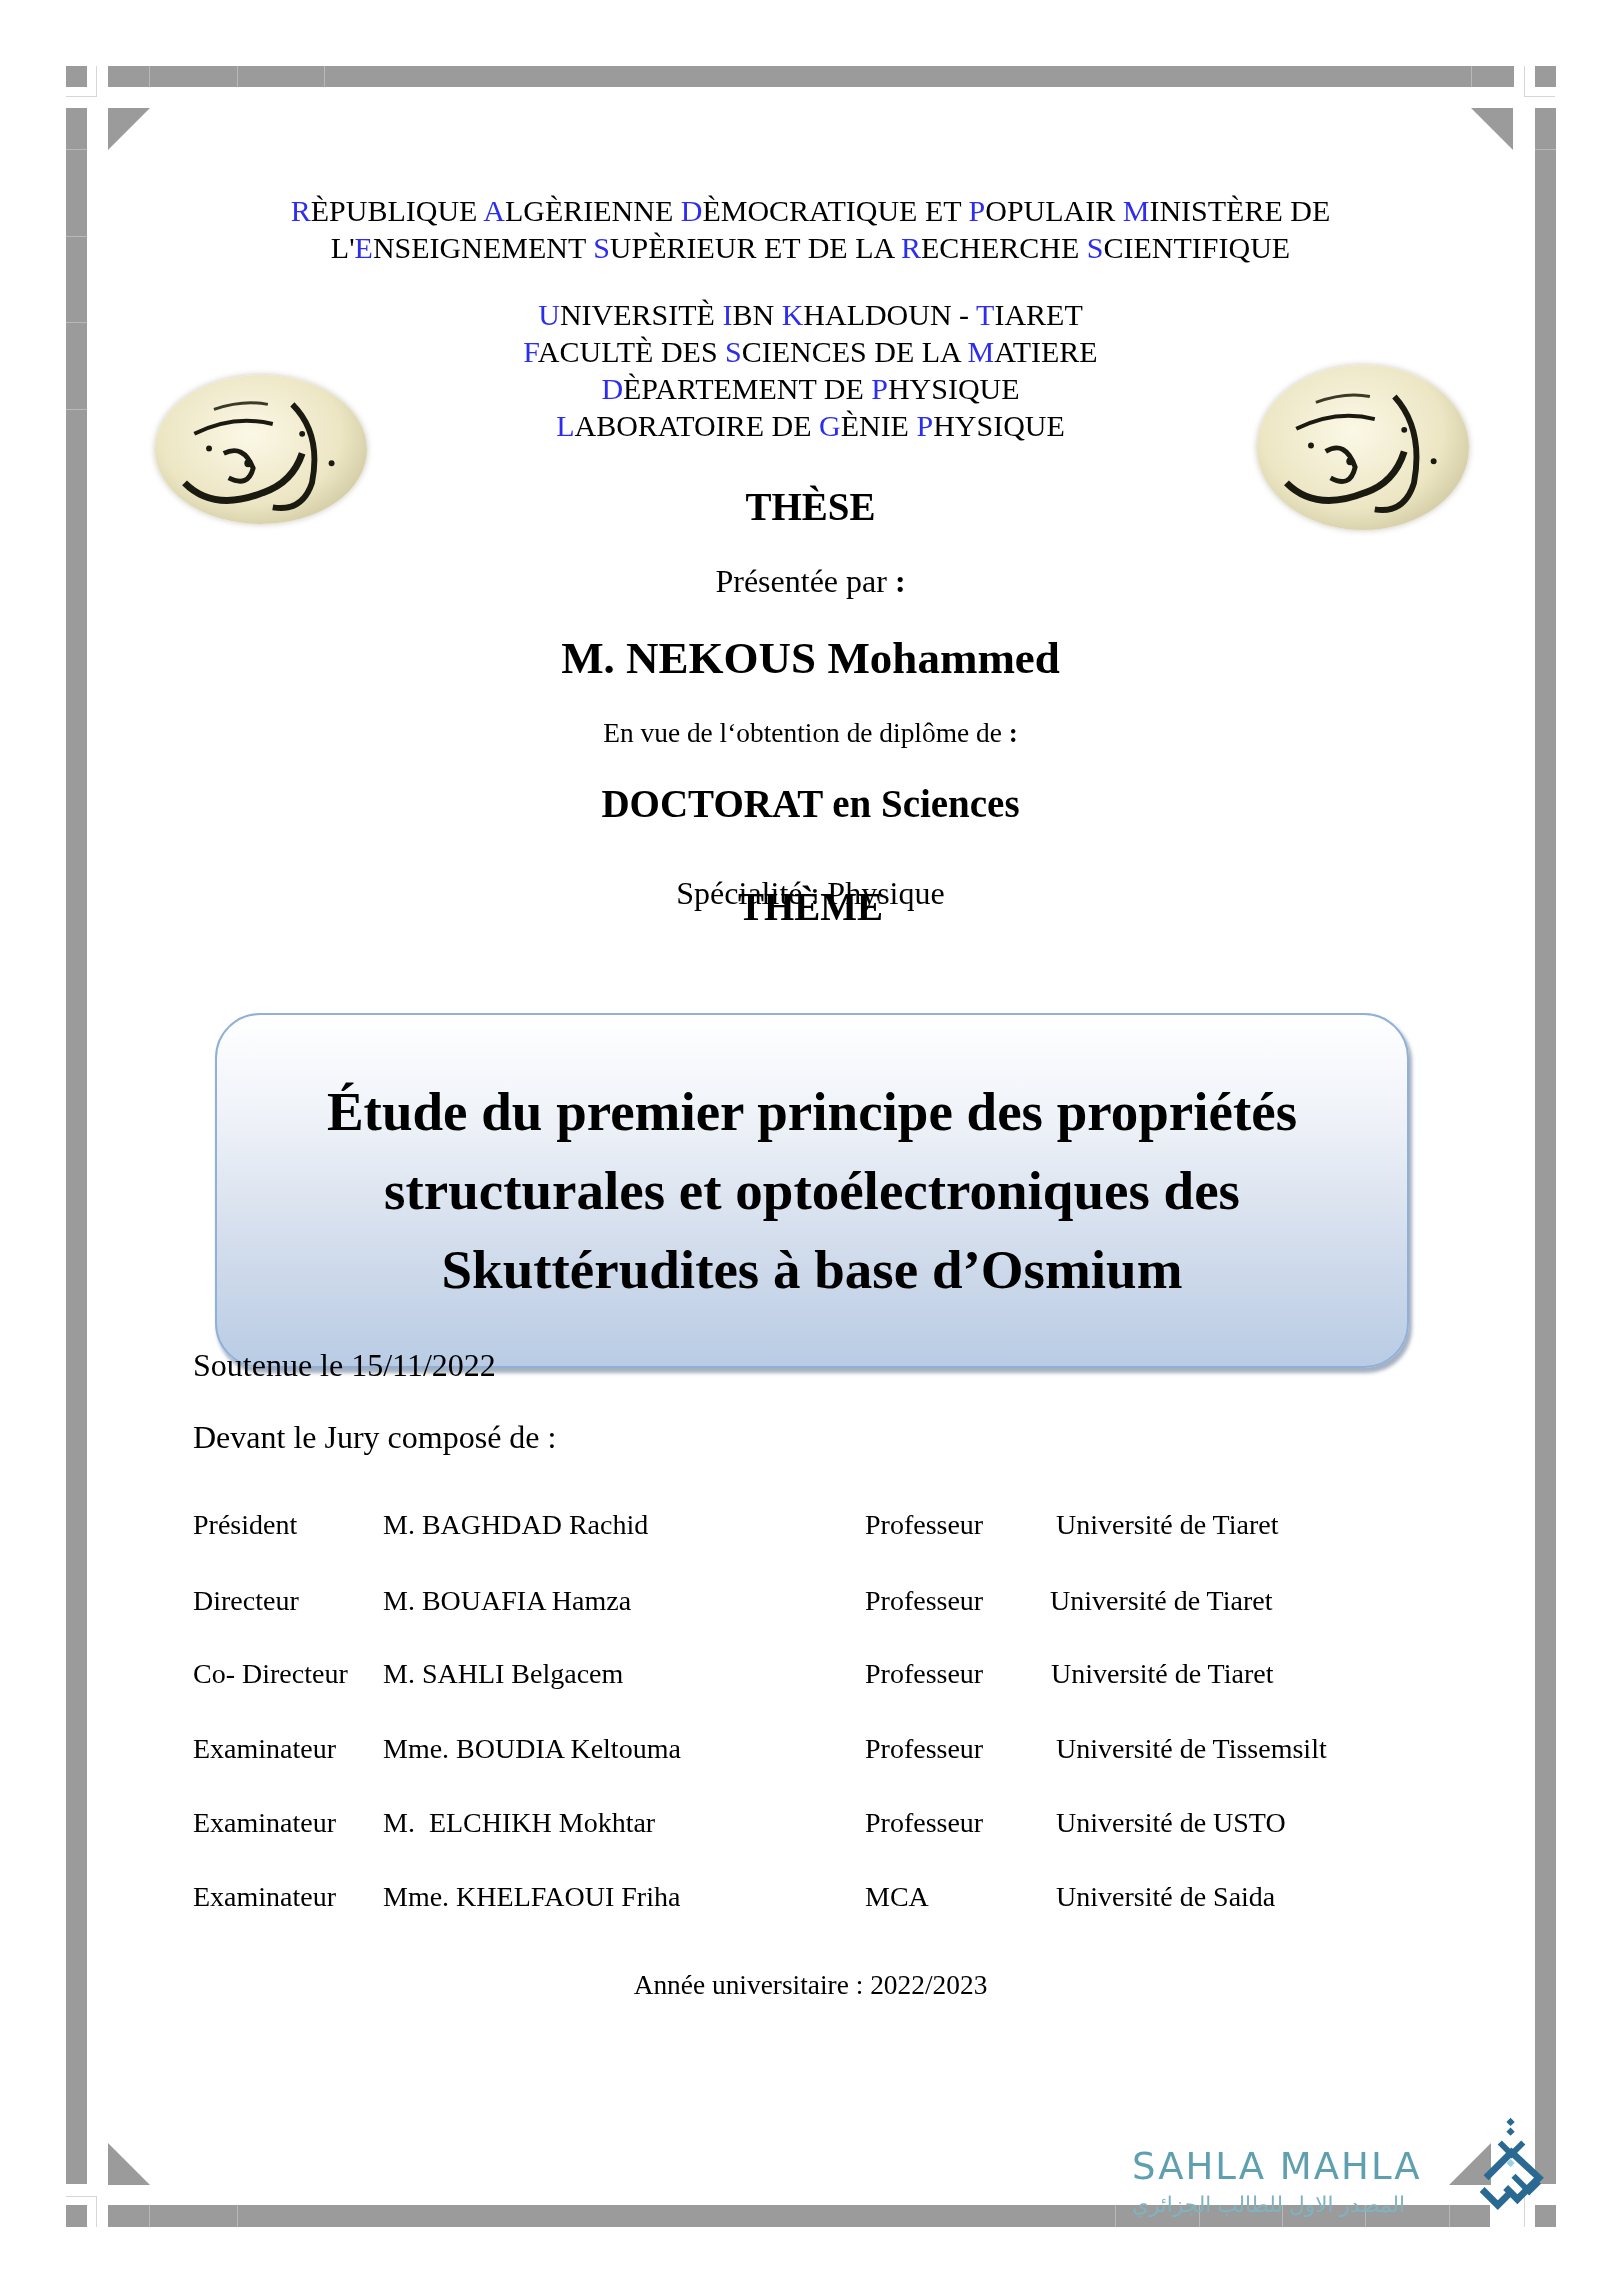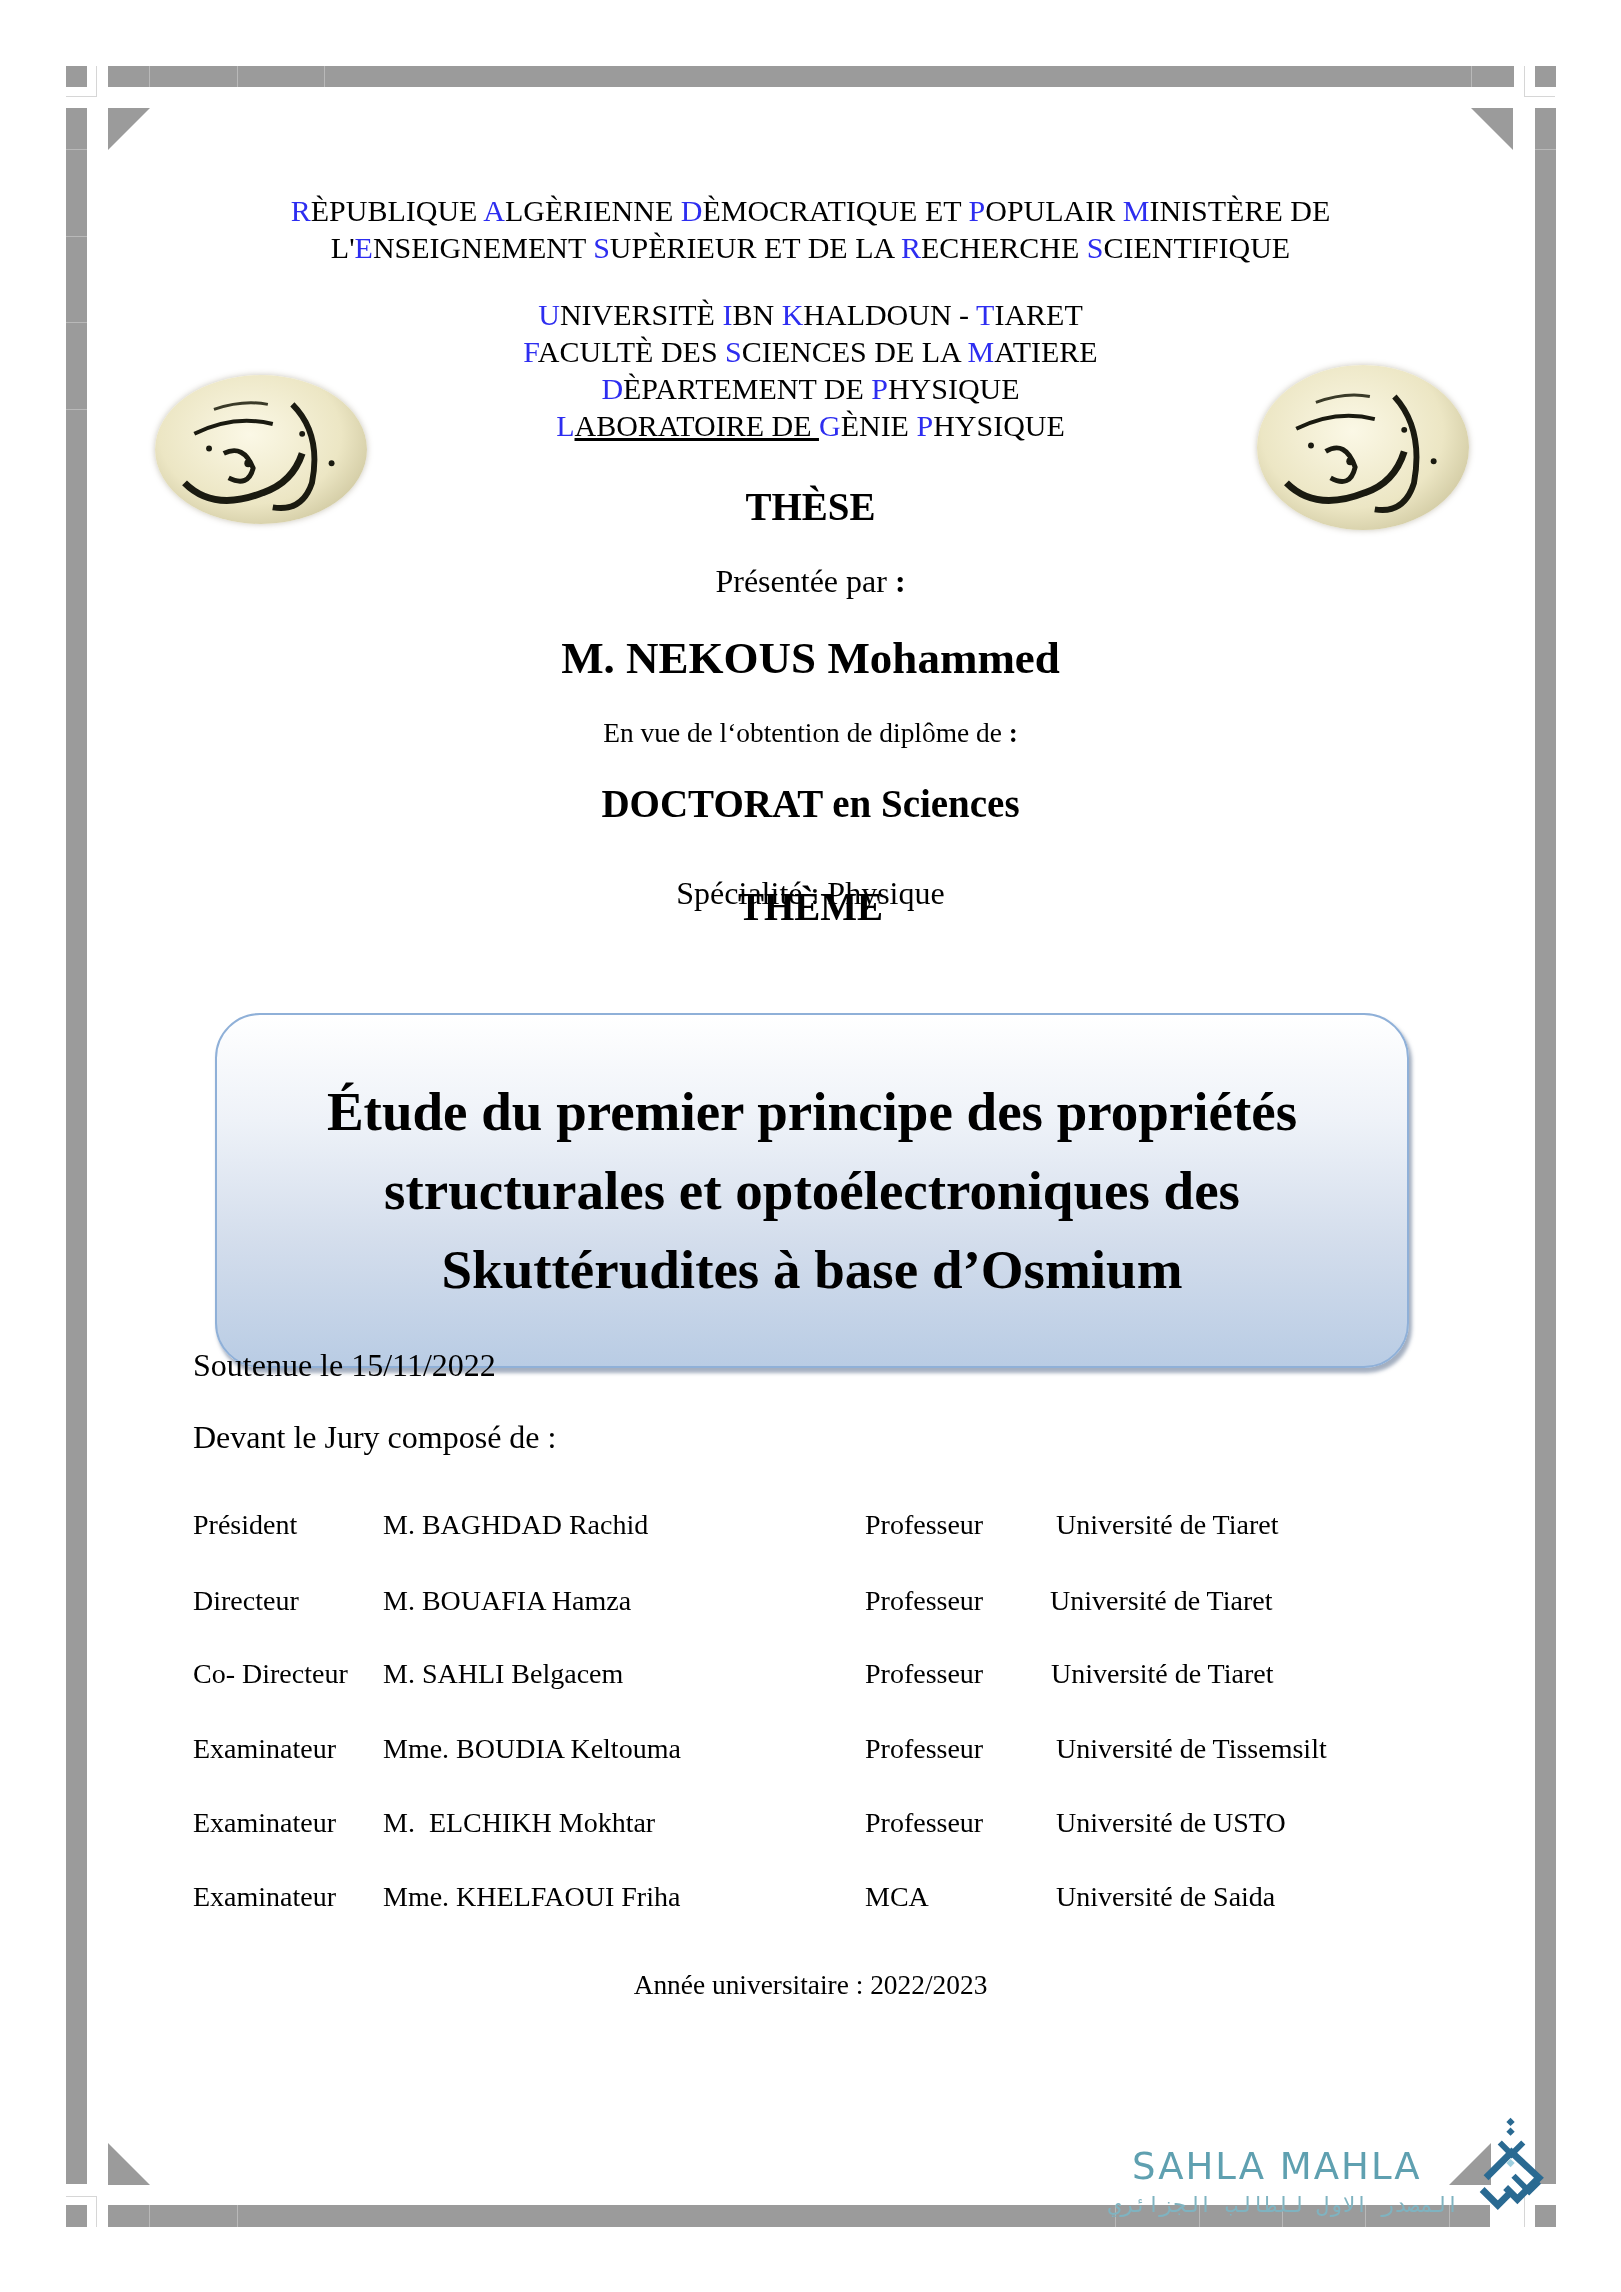--- a/index.html
+++ b/index.html
@@ -17,21 +17,21 @@
   .title-box { position:absolute; left:215px; top:1013px; width:1194px; height:355px;
                border:2.9px solid #8fb0d8; border-radius:45px;
                background:linear-gradient(to bottom, #ffffff 0%, #eef2f8 30%, #d3ddec 65%, #b9cce4 100%);
                box-shadow: 2.9px 4.9px 3.9px rgba(90,110,140,0.55);
                display:flex; align-items:center; justify-content:center; box-sizing:border-box; }
   .title-box .t { font-weight:bold; font-size:55px; line-height:79px; text-align:center; }
   .jury-row { position:absolute; left:193px; width:1274px; height:39px; font-size:28px; }
   .jury-row span { position:absolute; top:0; white-space:pre; }
   .sahla { position:absolute; left:1132px; top:2145px; font-family:"DejaVu Sans", sans-serif;
            font-size:37px; letter-spacing:2px; color:#5fa0b0; font-weight:normal; }
-  .sahla-ar { position:absolute; left:1108px; top:2192px; font-family:Liberation Mono, monospace;
+  .sahla-ar { position:absolute; left:1132px; top:2192px; font-family:Liberation Sans, sans-serif;
               font-size:21.6px; color:#7fb3c0; direction:rtl; width:363px; text-align:left; }
 </style>
 </head>
 <body>
 
 <div>
 
   <div class="gray" style="left:66px;top:66px;width:20.6px;height:20.6px;"></div>
   <div class="gray" style="left:1535px;top:66px;width:20.6px;height:20.6px;"></div>
   <div class="gray" style="left:66px;top:2205px;width:20.6px;height:21.6px;"></div>
@@ -82,21 +82,21 @@
 </div>
 
 <div class="center hdr" style="top:192px;">
   <div id="hl1"><span class="hl">R</span><span style="white-space: pre;">ÈPUBLIQUE </span><span class="hl">A</span><span style="white-space: pre;">LGÈRIENNE </span><span class="hl">D</span><span style="white-space: pre;">ÈMOCRATIQUE ET </span><span class="hl">P</span><span style="white-space: pre;">OPULAIR </span><span class="hl">M</span><span style="white-space: pre;">INISTÈRE DE</span></div>
   <div id="hl2"><span style="white-space: pre;">L'</span><span class="hl">E</span><span style="white-space: pre;">NSEIGNEMENT </span><span class="hl">S</span><span style="white-space: pre;">UPÈRIEUR ET DE LA </span><span class="hl">R</span><span style="white-space: pre;">ECHERCHE </span><span class="hl">S</span><span style="white-space: pre;">CIENTIFIQUE</span></div>
 </div>
 <div class="center hdr" style="top:296px;">
   <div id="hl3"><span class="hl">U</span><span style="white-space: pre;">NIVERSITÈ </span><span class="hl">I</span><span style="white-space: pre;">BN </span><span class="hl">K</span><span style="white-space: pre;">HALDOUN - </span><span class="hl">T</span><span style="white-space: pre;">IARET</span></div>
   <div id="hl4"><span class="hl">F</span><span style="white-space: pre;">ACULTÈ DES </span><span class="hl">S</span><span style="white-space: pre;">CIENCES DE LA </span><span class="hl">M</span><span style="white-space: pre;">ATIERE</span></div>
   <div id="hl5"><span class="hl">D</span><span style="white-space: pre; margin-top: 16px;">ÈPARTEMENT DE </span><span class="hl">P</span><span style="white-space: pre;">HYSIQUE</span></div>
-  <div id="hl6"><span class="hl">L</span><span style="white-space: pre; text-decoration: underline;">ABORATOIRE DE </span><span class="hl">G</span><span style="white-space: pre;">ÈNIE </span><span class="hl">P</span><span style="white-space: pre;">HYSIQUE</span></div>
+  <div id="hl6"><span class="hl">L</span><span style="white-space: pre;">ABORATOIRE DE </span><span class="hl">G</span><span style="white-space: pre;">ÈNIE </span><span class="hl">P</span><span style="white-space: pre;">HYSIQUE</span></div>
 </div>
 
 <div class="logo" style="left:155px;top:375px;width:212px;height:149px;">
   <svg viewBox="0 0 216 152">
     <path d="M40 60 Q80 40 120 50" stroke="#1a1a10" stroke-width="4" fill="none"></path>
     <path d="M30 110 Q60 140 110 120 Q140 110 150 80" stroke="#1a1a10" stroke-width="7" fill="none"></path>
     <path d="M140 30 Q170 60 160 110 Q150 140 120 135" stroke="#1a1a10" stroke-width="6" fill="none"></path>
     <path d="M70 80 Q90 70 100 95 Q95 115 75 105" stroke="#1a1a10" stroke-width="5" fill="none"></path>
     <path d="M60 35 Q90 25 115 30" stroke="#3a3a28" stroke-width="3" fill="none"></path>
     <circle cx="95" cy="90" r="4" fill="#1a1a10"></circle>

